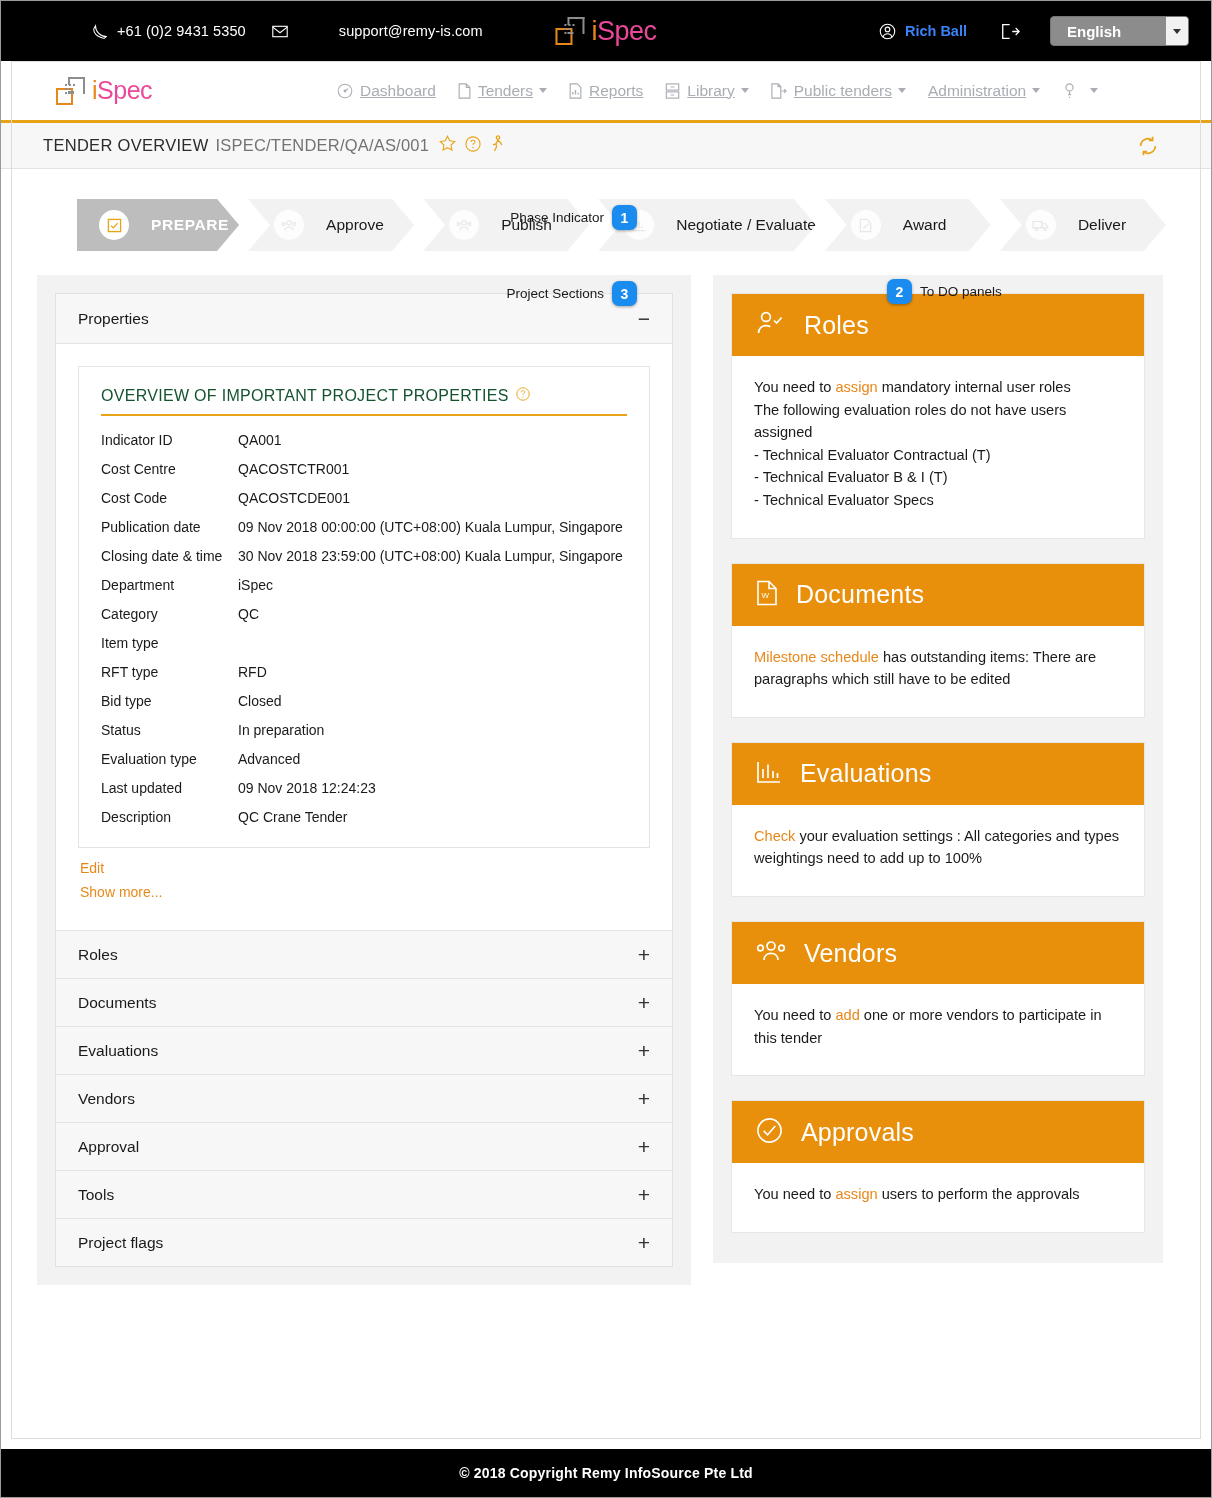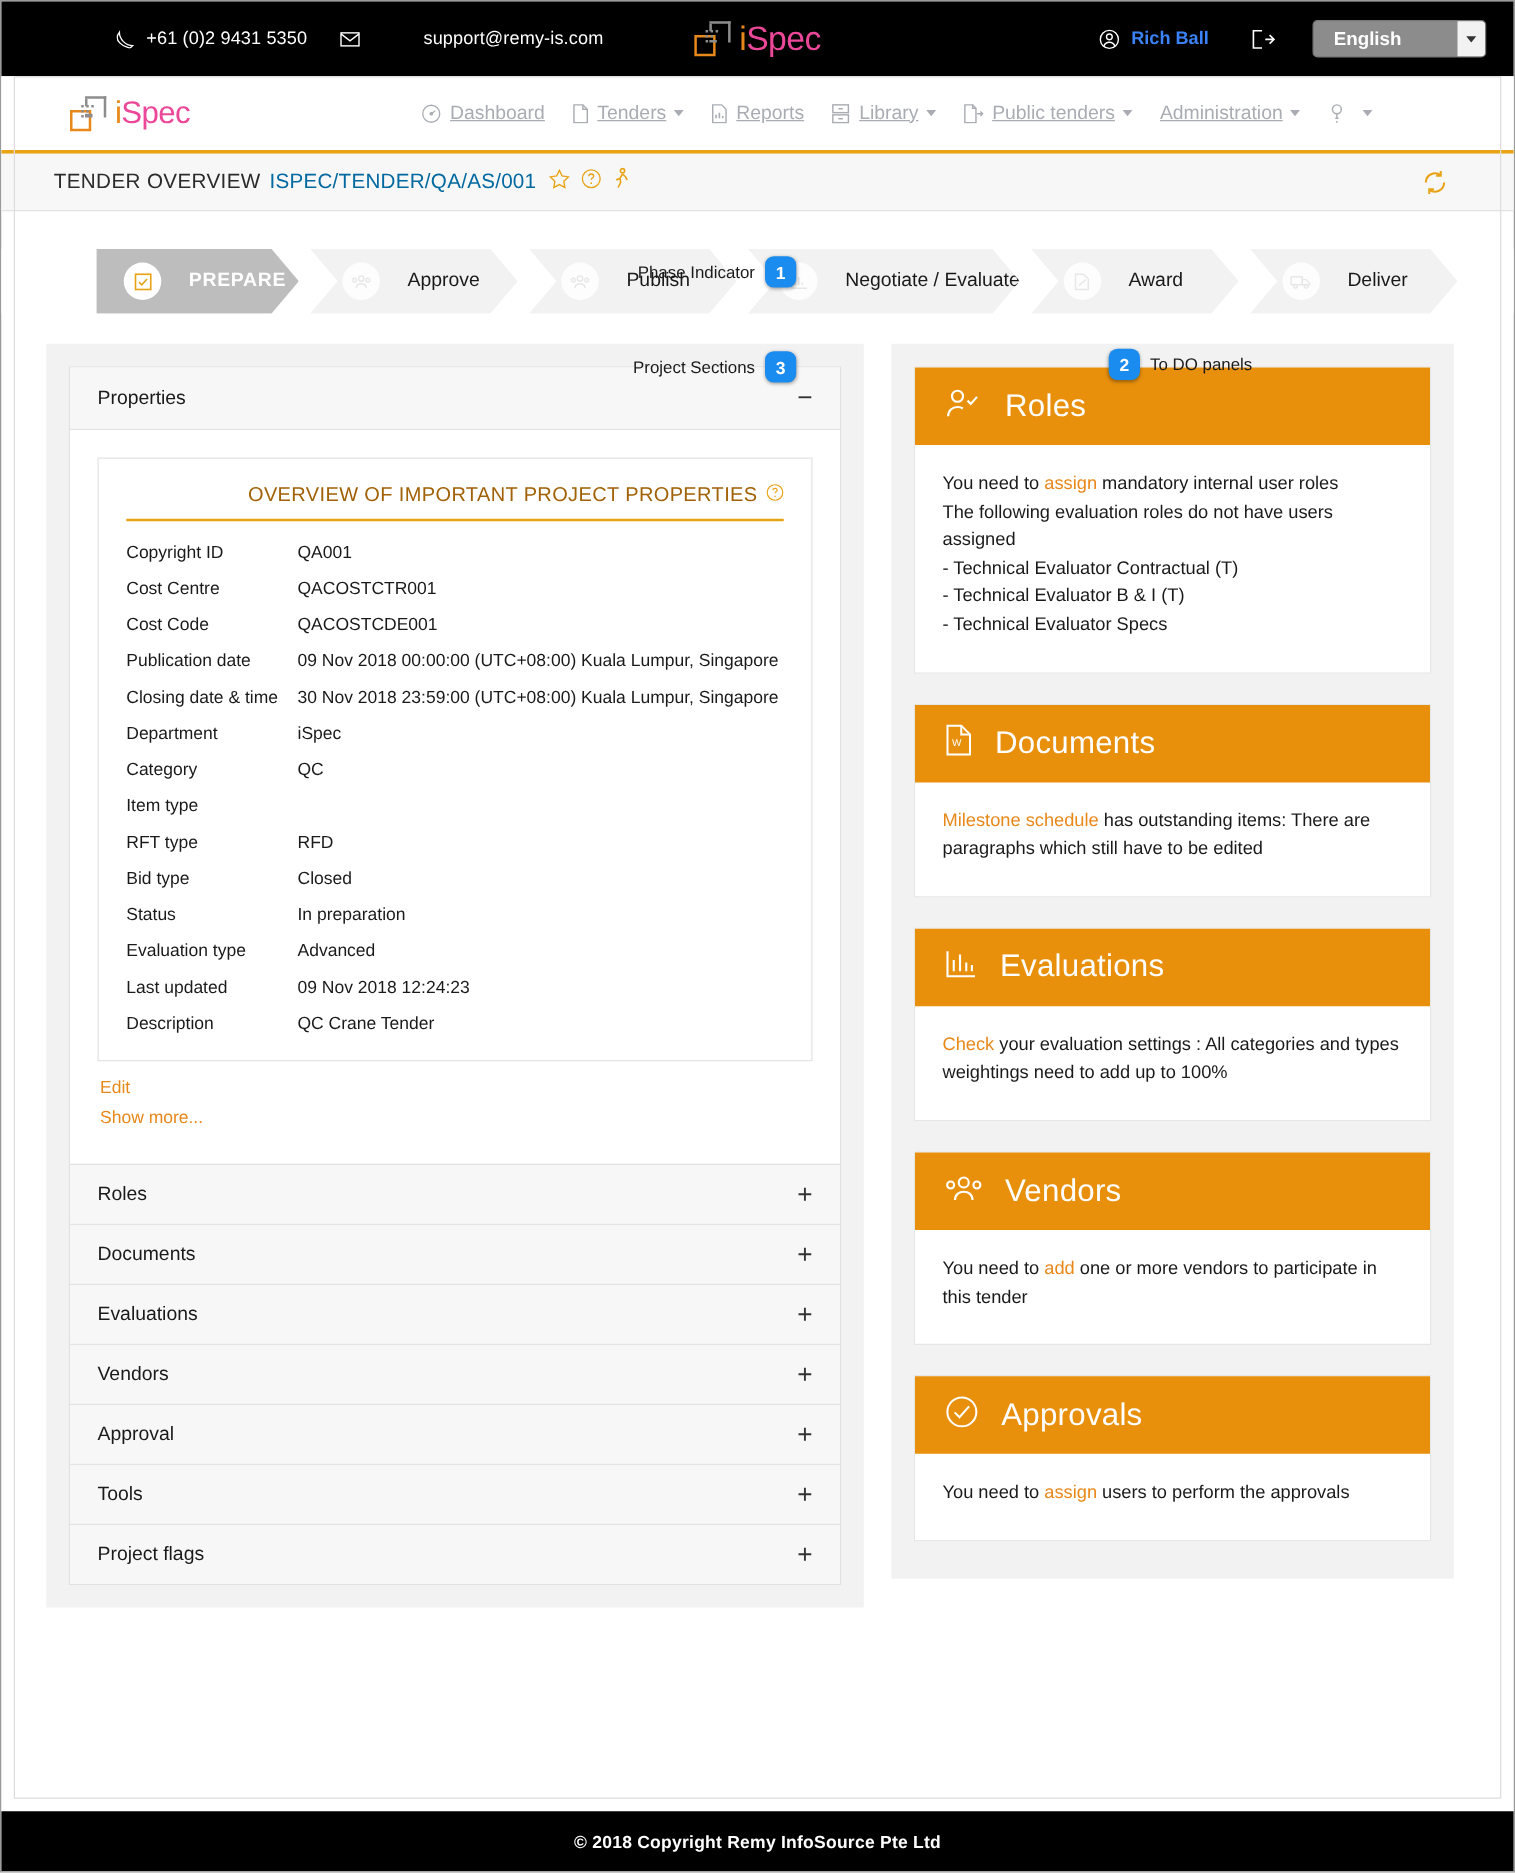--- a/index.html
+++ b/index.html
@@ -106,21 +106,21 @@
   }
 
   
   .tender-head {
     height: 46px; background: #f7f7f7; border-bottom: 1px solid #e3e3e3;
     display: flex; align-items: center; position: relative;
   }
   .tender-head .title {
     margin-left: 42px; font-size: 16.5px; color: #2b2b2b; letter-spacing: .3px;
   }
-  .tender-head .code { color: #0369a1; margin-left: 7px; letter-spacing: .2px; }
+  .tender-head .code { color: #737373; margin-left: 7px; letter-spacing: .2px; }
   .th-icons { display: flex; align-items: center; margin-left: 10px; gap: 9px; }
   .th-refresh { position: absolute; right: 52px; display:flex; cursor:pointer; }
 
   
   .phase-zone { position: relative; padding: 0 36px; background: #fff; }
   .ann {
     position: absolute; display: flex; align-items: center; z-index: 5;
     font-size: 13.5px; color: #1a1a1a; white-space: nowrap;
   }
   .ann .badge {
@@ -175,23 +175,23 @@
     height: 50px; display: flex; align-items: center; justify-content: space-between;
     padding: 0 22px; background: #f7f7f7; border-bottom: 1px solid #e3e3e3;
     cursor: pointer;
   }
   .acc-head .t { font-size: 15.5px; color: #1a1a1a; }
   .acc-head .sign { font-size: 21px; color: #333; line-height: 1; font-weight: 300; }
   .acc-body { background: #fff; padding: 22px 22px 0 22px; }
 
   .props-box { border: 1px solid #e3e3e3; padding: 20px 22px 22px 22px; }
   .props-title {
-    font-size: 16px; color: #a16207; letter-spacing: .3px;
+    font-size: 16px; color: #14532d; letter-spacing: .3px;
     border-bottom: 2px solid #e8a317; padding-bottom: 9px;
-    display: flex; align-items: center; gap: 7px; justify-content: flex-end;
+    display: flex; align-items: center; gap: 7px;
   }
   .props-rows { margin-top: 16px; }
   .prow { display: flex; font-size: 14px; color: #1a1a1a; margin-bottom: 13px; }
   .prow .k { width: 137px; flex: none; }
   .prow .v { color: #1a1a1a; }
   .links { padding: 12px 0 22px 2px; }
   .link { color: #e8881a; font-size: 14px; display: block; cursor: pointer; margin-bottom: 8px; }
 
   .acc-list .acc-row {
     height: 48px; display: flex; align-items: center; justify-content: space-between;
@@ -506,21 +506,21 @@
               <span>
                 <svg width="14" height="14" viewBox="0 0 18 18" fill="none" stroke="#e8a317" stroke-width="1.2">
                     <circle cx="9" cy="9" r="8"></circle>
                     <path d="M6.8 6.8c0-1.3 1-2.1 2.2-2.1s2.2.8 2.2 2c0 1.6-2.2 1.6-2.2 3.1"></path>
                     <circle cx="9" cy="13" r=".8" fill="#e8a317" stroke="none"></circle>
                   </svg>
               </span>
             </div>
             <div class="props-rows">
               <div class="prow">
-                  <span class="k">Copyright ID</span>
+                  <span class="k">Indicator ID</span>
                   <span class="v">QA001</span>
                 </div>
               <div class="prow">
                   <span class="k">Cost Centre</span>
                   <span class="v">QACOSTCTR001</span>
                 </div>
               <div class="prow">
                   <span class="k">Cost Code</span>
                   <span class="v">QACOSTCDE001</span>
                 </div>

